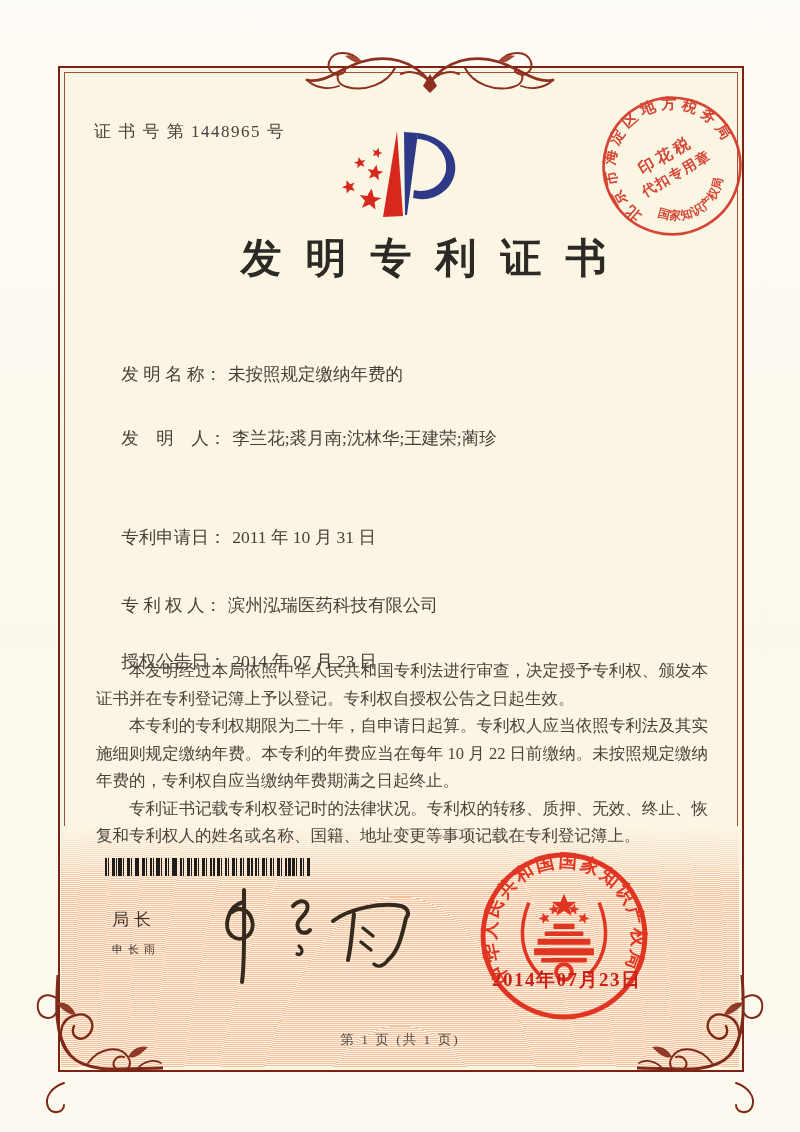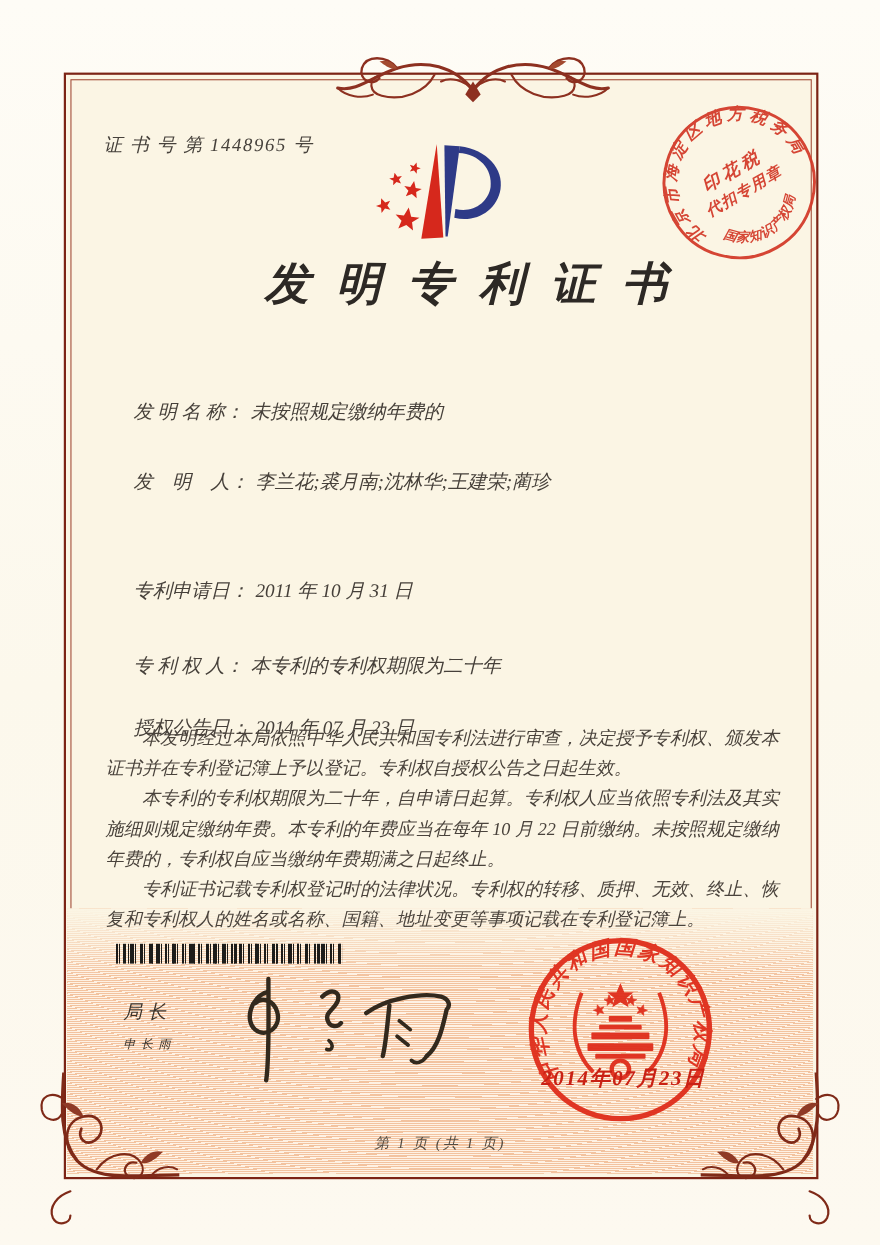--- a/index.html
+++ b/index.html
@@ -14,21 +14,21 @@
   
   .guilloche{position:absolute;left:61px;top:826px;width:678px;height:241px;z-index:3;
     background-color:#f7d2b2;
     background-image:repeating-radial-gradient(1300px 430px at 50% 420%,
       rgba(255,243,230,.95) 0 3px, rgba(242,193,157,.9) 3px 6px);}
   .guilloche::before{content:"";position:absolute;inset:0;
     background:linear-gradient(180deg,#fbf5e4 0,rgba(251,245,228,0) 62px);}
   
   .ornament{position:absolute;z-index:6;}
   
-  .content{position:absolute;inset:0;z-index:10;font-style:italic;}
+  .content{position:absolute;inset:0;z-index:10;}
   .cert-no{position:absolute;left:94px;top:120px;font-size:17px;letter-spacing:1.5px;
     color:#46413b;white-space:pre;}
   .logo{position:absolute;left:318px;top:106px;width:185px;height:130px;}
   .tax-stamp{position:absolute;left:582px;top:76px;width:180px;height:180px;
     opacity:.93;mix-blend-mode:multiply;}
   .title{position:absolute;left:0;right:0;top:231px;text-align:center;
     font-size:41px;font-weight:bold;color:#2d2925;letter-spacing:24px;text-indent:24px;padding-left:47px;}
   .field{position:absolute;left:95px;white-space:pre;font-size:17.5px;color:#46403a;}
   .field .val{margin-left:6px;}
   .f0{top:341px}.f1{top:405px}.f2{top:460px}.f3{top:504px}.f4{top:572px}.f5{top:628px}
@@ -137,21 +137,21 @@
     <div class="field f0">
       <span class="lbl">发 明 名 称：</span><span class="val">未按照规定缴纳年费的</span>
     </div>
     <div class="field f1">
       <span class="lbl">发　明　人：</span><span class="val">李兰花;裘月南;沈林华;王建荣;蔺珍</span>
     </div>
     <div class="field f3">
       <span class="lbl">专利申请日：</span><span class="val">2011 年 10 月 31 日</span>
     </div>
     <div class="field f4">
-      <span class="lbl">专 利 权 人：</span><span class="val">本专利的专利权期限为二十年</span>
+      <span class="lbl">专 利 权 人：</span><span class="val">滨州泓瑞医药科技有限公司</span>
     </div>
     <div class="field f5">
       <span class="lbl">授权公告日：</span><span class="val">2014 年 07 月 23 日</span>
     </div>
 
     <div class="body-text">
       <p>本发明经过本局依照中华人民共和国专利法进行审查，决定授予专利权、颁发本证书并在专利登记簿上予以登记。专利权自授权公告之日起生效。</p>
       <p>本专利的专利权期限为二十年，自申请日起算。专利权人应当依照专利法及其实施细则规定缴纳年费。本专利的年费应当在每年 10 月 22 日前缴纳。未按照规定缴纳年费的，专利权自应当缴纳年费期满之日起终止。</p>
       <p>专利证书记载专利权登记时的法律状况。专利权的转移、质押、无效、终止、恢复和专利权人的姓名或名称、国籍、地址变更等事项记载在专利登记簿上。</p>
     </div>

